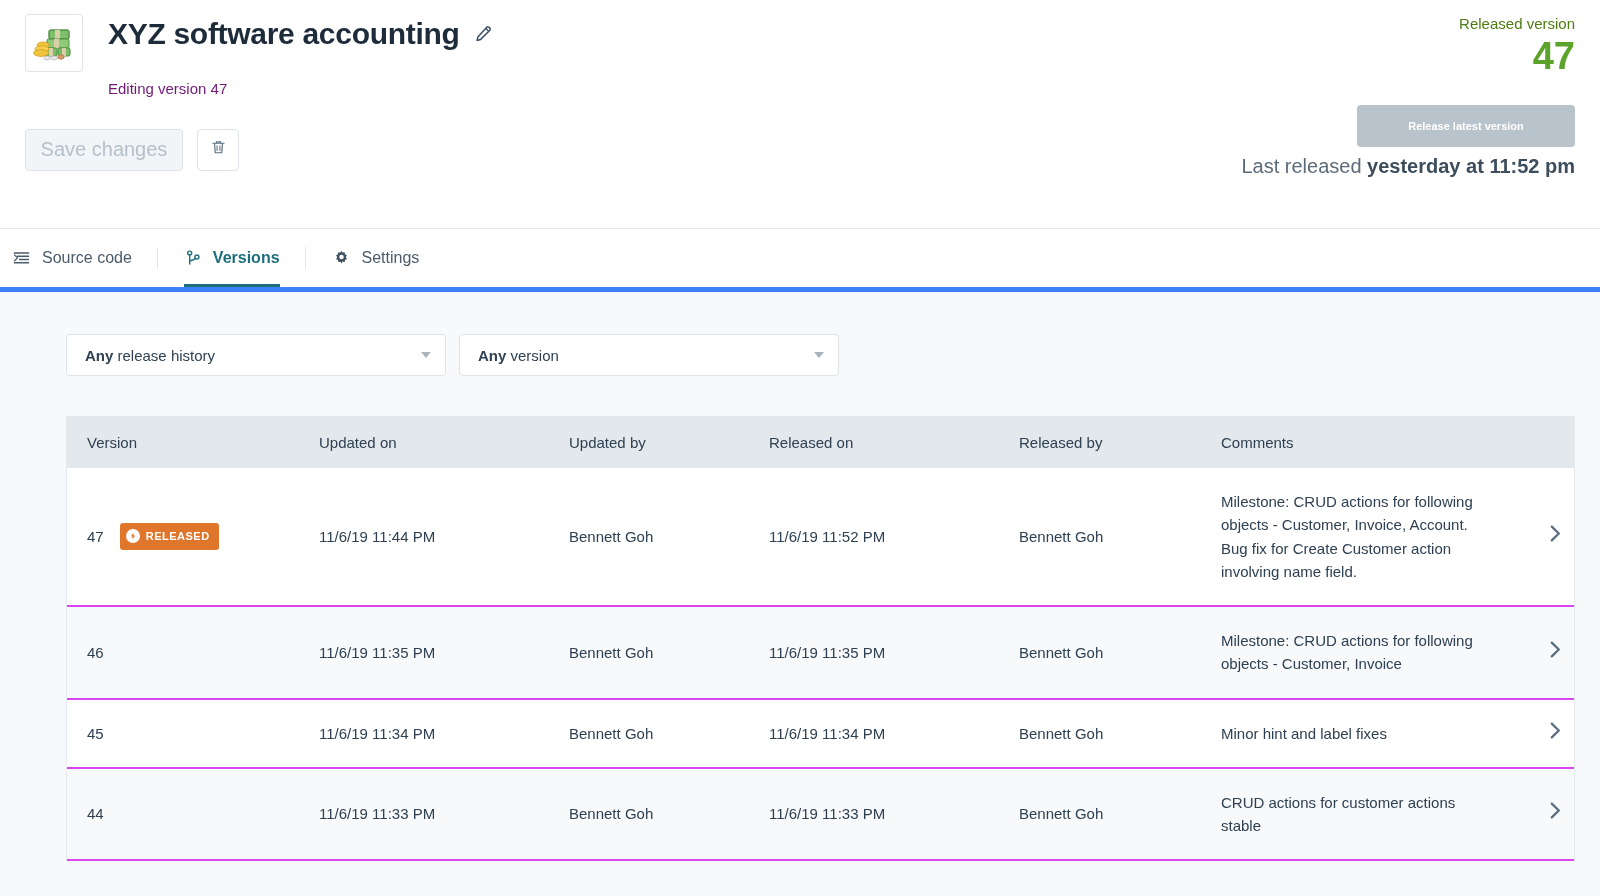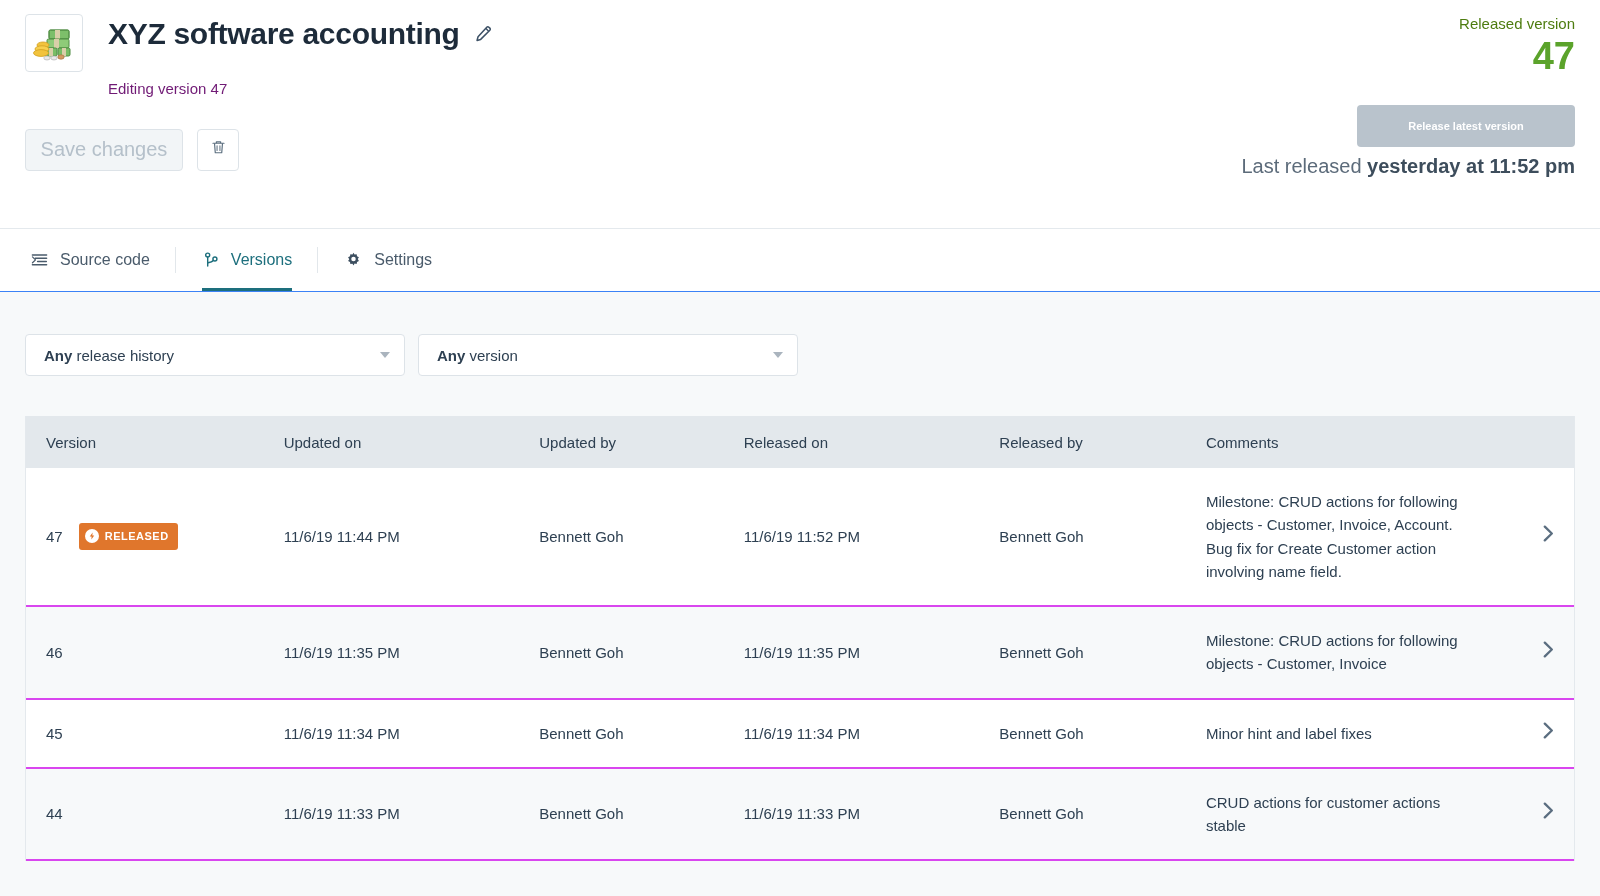--- a/index.html
+++ b/index.html
@@ -121,53 +121,53 @@
     font-size: 20px;
     color: #5c6b7a;
     margin-top: 8px;
   }
   .release-note b { font-weight: bold; color: #3d4d5c; }
 
   
   .tabbar {
     background: #ffffff;
     border-top: 1px solid #e4e9ed;
-    border-bottom: 1px solid #3b82f6;
+    border-bottom: 5px solid #3b82f6;
     height: 64px;
     display: flex;
     align-items: stretch;
-    padding-left: 30px;
+    padding-left: 12px;
   }
   .tab {
     display: flex;
     align-items: center;
     gap: 11px;
     padding: 0 26px;
     font-size: 16px;
     color: #4a5b6b;
     cursor: pointer;
     position: relative;
   }
   .tab:first-child { padding-left: 0; }
   .tab .sep {
     position: absolute;
     right: 0; top: 18px; bottom: 18px;
     width: 1px; background: #e2e7eb;
   }
-  .tab.active { color: #1d6f7d; font-weight: normal; gap: 10px; }
+  .tab.active { color: #1d6f7d; font-weight: bold; gap: 10px; }
   .tab.active::after {
     content: "";
     position: absolute;
     left: 26px; right: 26px; bottom: 0;
     height: 3px; background: #1d6f7d;
   }
   .tab svg { display: block; }
 
   
-  .content { padding: 0 25px; }
+  .content { padding: 0 25px; margin-left: 41px; }
   .filters {
     display: flex;
     gap: 13px;
     padding-top: 42px;
   }
   .select {
     width: 380px; height: 42px;
     background: #ffffff;
     border: 1px solid #dde3e8;
     border-radius: 4px;

